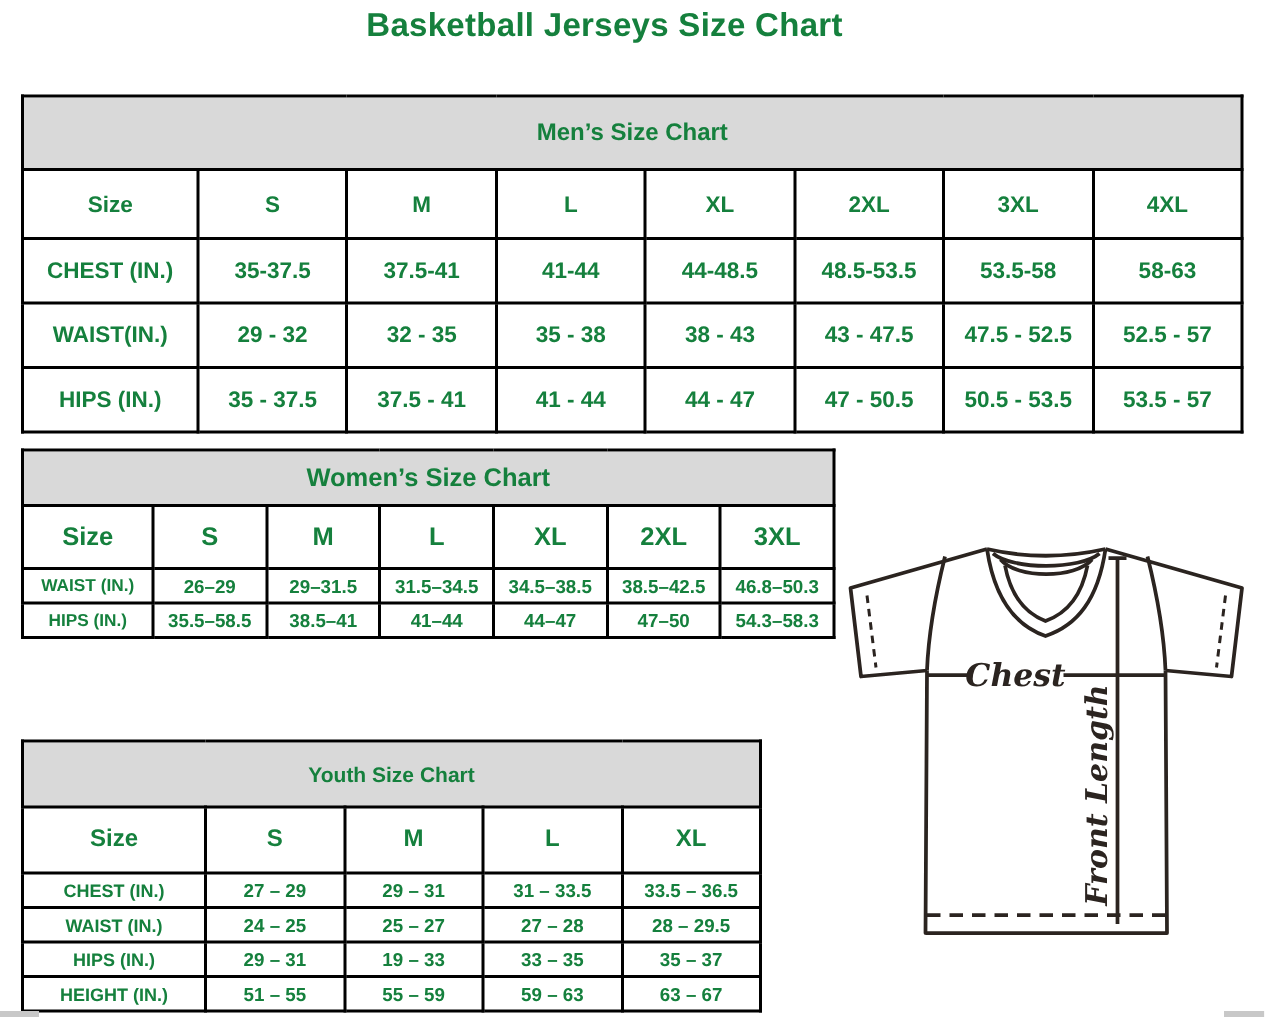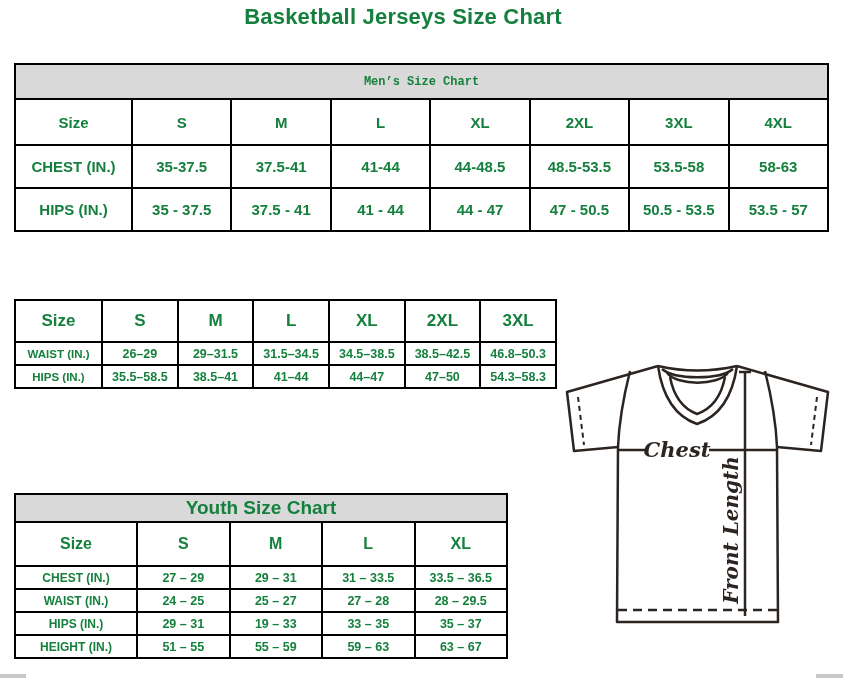--- a/index.html
+++ b/index.html
@@ -7,34 +7,34 @@
         font-family:"Liberation Sans",sans-serif;color:#15803d;}
   .title{position:absolute;top:4px;left:0;width:806px;margin:0;text-align:center;
          font-size:22px;font-weight:bold;letter-spacing:0.2px;}
   table.chart{position:absolute;border-collapse:collapse;table-layout:fixed;
               font-family:"Liberation Sans",sans-serif;font-weight:bold;text-align:center;}
   table.chart th,table.chart td{border:2px solid #000;padding:0;overflow:hidden;white-space:nowrap;}
   .band{background:#d9d9d9;}
   
   .mens{left:14px;top:63px;width:815px;}
   .mens col.c0{width:117px;}
-  .mens .band-row{height:35px;font-size:12px;font-family:Liberation Mono, monospace;}
+  .mens .band-row{height:49px;font-size:16px;}
   .mens .head-row{height:46px;font-size:15px;}
   .mens .data-row{height:43px;font-size:15px;}
   
   .womens{left:14px;top:299px;width:543px;}
   .womens col.c0{width:87px;}
   .womens .band-row{height:37px;font-size:17px;}
   .womens .head-row{height:42px;font-size:17px;}
   .womens .data-row{height:23px;font-size:12.5px;}
   .womens .data-row th{font-size:11.5px;}
   
   .youth{left:14px;top:493px;width:494px;}
   .youth col.c0{width:122px;}
-  .youth .band-row{height:28px;font-size:19px;}
+  .youth .band-row{height:44px;font-size:14px;}
   .youth .head-row{height:44px;font-size:16px;}
   .youth .data-row{height:23px;font-size:12.5px;}
   .youth .data-row th{font-size:12px;}
   
   .jersey{position:absolute;left:557px;top:360px;}
   .jersey path,.jersey line{fill:none;stroke:#2b2420;stroke-width:2.5;stroke-linejoin:round;stroke-linecap:butt;}
   .jersey .dash{stroke-dasharray:9 6;stroke-width:2.5;}
   .jersey .cuffdash{stroke-dasharray:5 4;stroke-width:2;}
   .jersey text{fill:#2b2420;font-family:"DejaVu Serif",serif;font-style:italic;font-weight:bold;}
   
@@ -74,38 +74,51 @@
         <th>CHEST (IN.)</th>
         <td>35-37.5</td>
         <td>37.5-41</td>
         <td>41-44</td>
         <td>44-48.5</td>
         <td>48.5-53.5</td>
         <td>53.5-58</td>
         <td>58-63</td>
       </tr>
       <tr class="data-row">
+        <th>WAIST(IN.)</th>
+        <td>29 - 32</td>
+        <td>32 - 35</td>
+        <td>35 - 38</td>
+        <td>38 - 43</td>
+        <td>43 - 47.5</td>
+        <td>47.5 - 52.5</td>
+        <td>52.5 - 57</td>
+      </tr>
+      <tr class="data-row">
         <th>HIPS (IN.)</th>
         <td>35 - 37.5</td>
         <td>37.5 - 41</td>
         <td>41 - 44</td>
         <td>44 - 47</td>
         <td>47 - 50.5</td>
         <td>50.5 - 53.5</td>
         <td>53.5 - 57</td>
       </tr>
     </tbody>
   </table>
 
   <table class="chart womens">
     <colgroup>
         <col class="c0">
         <col span="6">
       </colgroup>
     <thead>
+      <tr class="band-row">
+        <th class="band" colspan="7">Women’s Size Chart</th>
+      </tr>
       <tr class="head-row">
         <th>Size</th>
         <th>S</th>
         <th>M</th>
         <th>L</th>
         <th>XL</th>
         <th>2XL</th>
         <th>3XL</th>
       </tr>
     </thead>

